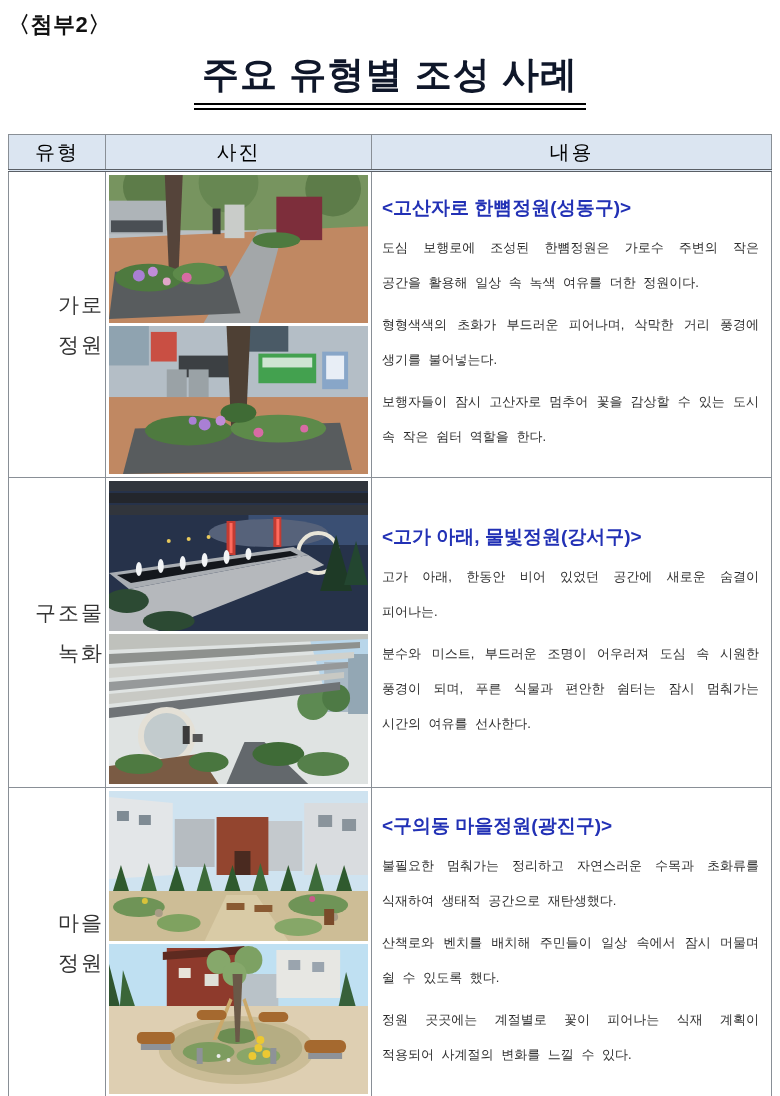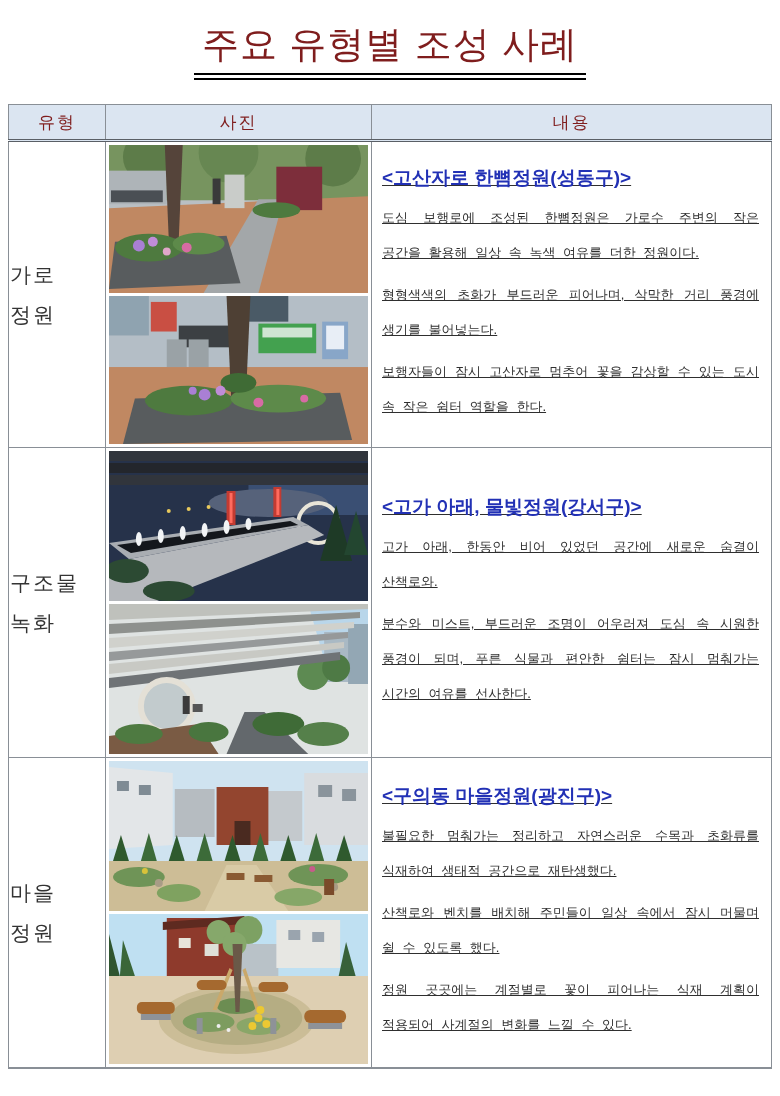--- a/index.html
+++ b/index.html
@@ -15,68 +15,69 @@
     font-family:"Liberation Sans","DejaVu Sans",sans-serif;
     color:var(--text);
   }
   .page{padding:10px 8px 0 8px;}
   .attachment{
     font-size:22px;font-weight:700;color:#111;letter-spacing:0.5px;
   }
   .title-wrap{text-align:center;margin:10px 0 24px 0;}
   .title-inner{
     display:inline-block;
-    font-size:37px;font-weight:400;color:#7f1d1d;letter-spacing:1px;
+    font-size:37px;font-weight:700;color:#0f172a;letter-spacing:1px;
     border-bottom:7px double #000;
     padding:0 8px 3px 8px;
   }
   table.case-table{
     width:764px;border-collapse:collapse;table-layout:fixed;
     border:1px solid var(--border-gray);
     border-bottom:2px solid var(--border-gray);
   }
   .case-table col.c-type{width:97px;}
   .case-table col.c-photo{width:266px;}
   .case-table th{
     background:var(--header-bg);
     border:1px solid var(--border-gray);
     border-bottom:3px double #5a5f66;
-    height:36px;font-size:17px;font-weight:400;color:#7f1d1d;
+    height:36px;font-size:20px;font-weight:400;color:#000000;
     letter-spacing:2px;
     font-family:Liberation Serif, serif;
   }
   .case-table td{
     border:1px solid var(--border-gray);
     vertical-align:middle;
   }
   td.type-cell{
-    text-align:left;font-size:21px;color:#333;
+    text-align:right;font-size:21px;color:#333;
     letter-spacing:2px;line-height:40px;
   }
   td.photo-cell{padding:3px;vertical-align:top;}
   .photo{display:block;width:100%;height:148px;margin-bottom:3px;overflow:hidden;}
   .photo:last-child{margin-bottom:0;}
   .photo svg{display:block;width:100%;height:100%;}
   .row-2 .photo,.row-3 .photo{height:150px;}
-  td.content-cell{padding:12px 12px 12px 10px;text-decoration:underline;}
+  td.content-cell{padding:12px 12px 12px 10px;}
   .case-title{
     color:var(--accent-blue);font-weight:700;font-size:19px;
     margin:0 0 9px 0;word-break:keep-all;
   }
   .content-cell p{
     margin:0 0 7px 0;font-size:13px;line-height:35px;
     text-align:justify;word-break:keep-all;word-spacing:4px;color:var(--text);
   }
   .content-cell p:last-child{margin-bottom:0;}
 </style>
 </head>
 <body>
 
 <div class="page">
 
+  <div class="attachment">〈첨부2〉</div>
 
   <div class="title-wrap">
     <span class="title-inner">주요 유형별 조성 사례</span>
   </div>
 
   <table class="case-table">
     <colgroup>
         <col class="c-type">
         <col class="c-photo">
         <col>
@@ -214,21 +215,21 @@
               <ellipse cx="30" cy="130" rx="24" ry="10" fill="#4e7a41"></ellipse>
               <polygon points="118,150 136,108 156,108 200,150" fill="#63686c"></polygon>
               <ellipse cx="100" cy="128" rx="20" ry="10" fill="#49763f"></ellipse>
               <ellipse cx="170" cy="120" rx="26" ry="12" fill="#3f6b37"></ellipse>
               <ellipse cx="215" cy="130" rx="26" ry="12" fill="#55804a"></ellipse>
             </svg>
           </span>
         </td>
         <td class="content-cell">
           <div class="case-title">&lt;고가 아래, 물빛정원(강서구)&gt;</div>
-          <p>고가 아래, 한동안 비어 있었던 공간에 새로운 숨결이 산책로와.</p>
+          <p>고가 아래, 한동안 비어 있었던 공간에 새로운 숨결이 피어나는.</p>
           <p>분수와 미스트, 부드러운 조명이 어우러져 도심 속 시원한 풍경이 되며, 푸른 식물과 편안한 쉼터는 잠시 멈춰가는 시간의 여유를 선사한다.</p>
         </td>
       </tr>
 
       <tr class="row-3">
         <td class="type-cell">
           <div>마을</div>
           <div>정원</div>
         </td>
         <td class="photo-cell">

